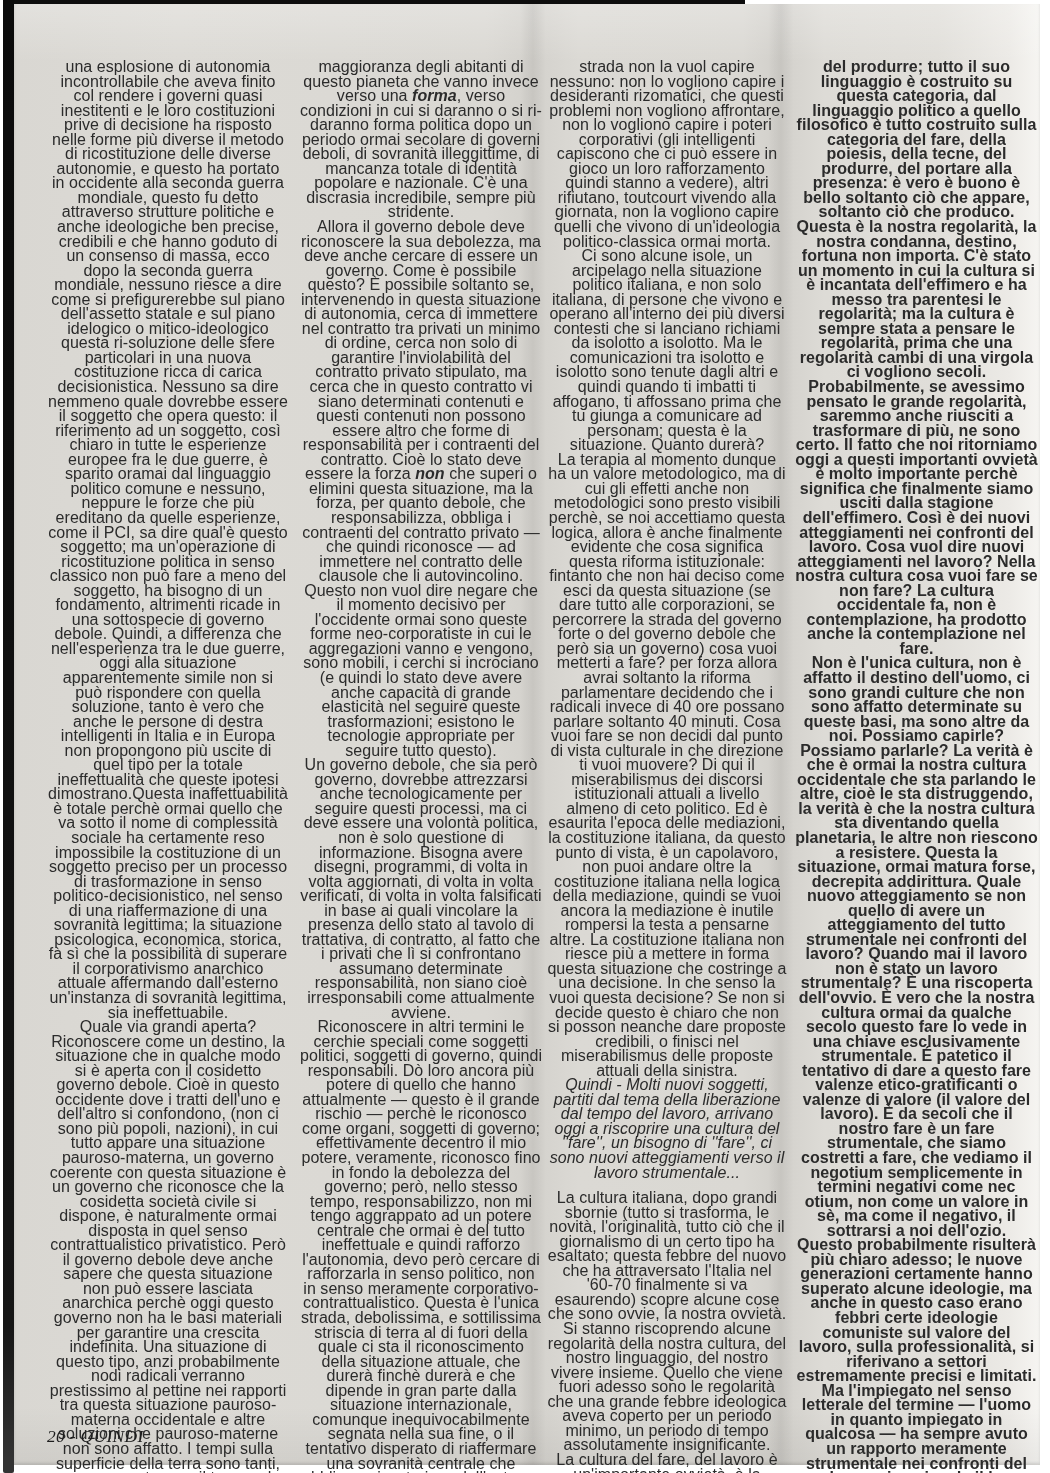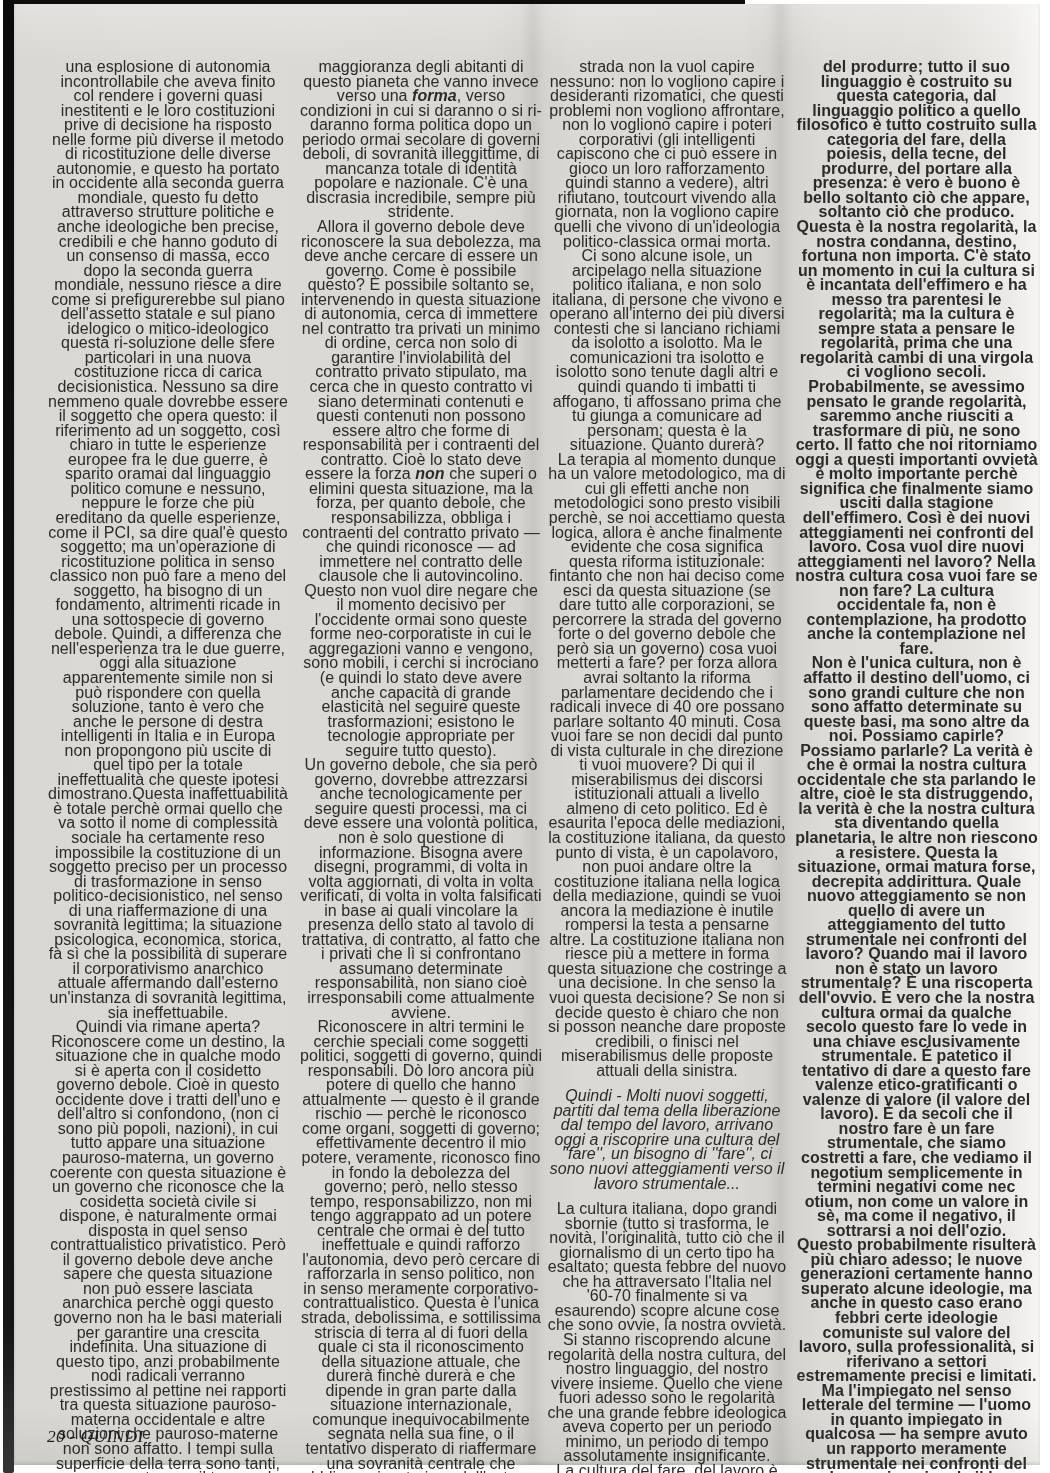--- a/index.html
+++ b/index.html
@@ -68,21 +68,20 @@
   }
   .col-0 { left: 34px; }
   .col-1 { left: 286px; width: 242px; }
   .col-2 { left: 533px; width: 240px; }
   .col-3 { left: 781px; width: 243px; font-weight: bold; }
 
   .para { margin: 0; }
   .para + .para { margin-top: 0; }
   .para.lead-italic {
     font-style: italic;
-    margin-top: 11px;
     margin-bottom: 11px;
   }
   .it { font-style: italic; font-weight: bold; }
 
   .footer {
     position: absolute;
     left: 33px; top: 1422px;
     font-family: "Liberation Serif", "DejaVu Serif", serif;
     font-style: italic;
     font-size: 17.5px;
@@ -94,21 +93,21 @@
 <body>
 
 <div class="scan">
   <div class="edge-top"></div>
   <div class="edge-left"></div>
   <div class="paper">
     <div class="gutter g1"></div>
     <div class="gutter g2"></div>
     <div class="col col-0">
         <p class="para"><span>una esplosione di autonomia incontrollabile che aveva finito col rendere i governi quasi inestitenti e le loro costituzioni prive di decisione ha risposto nelle forme più diverse il metodo di ricostituzione delle diverse autonomie, e questo ha portato in occidente alla seconda guerra mondiale, questo fu detto attraverso strutture politiche e anche ideologiche ben precise, credibili e che hanno goduto di un consenso di massa, ecco dopo la seconda guerra mondiale, nessuno riesce a dire come si prefigurerebbe sul piano dell'assetto statale e sul piano idelogico o mitico-ideologico questa ri-soluzione delle sfere particolari in una nuova costituzione ricca di carica decisionistica. Nessuno sa dire nemmeno quale dovrebbe essere il soggetto che opera questo: il riferimento ad un soggetto, così chiaro in tutte le esperienze europee fra le due guerre, è sparito oramai dal linguaggio politico comune e nessuno, neppure le forze che più ereditano da quelle esperienze, come il PCI, sa dire qual'è questo soggetto; ma un'operazione di ricostituzione politica in senso classico non può fare a meno del soggetto, ha bisogno di un fondamento, altrimenti ricade in una sottospecie di governo debole. Quindi, a differenza che nell'esperienza tra le due guerre, oggi alla situazione apparentemente simile non si può rispondere con quella soluzione, tanto è vero che anche le persone di destra intelligenti in Italia e in Europa non propongono più uscite di quel tipo per la totale ineffettualità che queste ipotesi dimostrano.Questa inaffettuabilità è totale perchè ormai quello che va sotto il nome di complessità sociale ha certamente reso impossibile la costituzione di un soggetto preciso per un processo di trasformazione in senso politico-decisionistico, nel senso di una riaffermazione di una sovranità legittima; la situazione psicologica, economica, storica, fà sì che la possibilità di superare il corporativismo anarchico attuale affermando dall'esterno un'instanza di sovranità legittima, sia ineffettuabile.</span></p>
-        <p class="para"><span>Quindi via rimane aperta?</span></p>
+        <p class="para"><span>Quale via grandi aperta?</span></p>
         <p class="para"><span>Riconoscere come un destino, la situazione che in qualche modo si è aperta con il cosidetto governo debole. Cioè in questo occidente dove i tratti dell'uno e dell'altro si confondono, (non ci sono più popoli, nazioni), in cui tutto appare una situazione pauroso-materna, un governo coerente con questa situazione è un governo che riconosce che la cosidetta società civile si dispone, è naturalmente ormai disposta in quel senso contrattualistico privatistico. Però il governo debole deve anche sapere che questa situazione non può essere lasciata anarchica perchè oggi questo governo non ha le basi materiali per garantire una crescita indefinita. Una situazione di questo tipo, anzi probabilmente nodi radicali verranno prestissimo al pettine nei rapporti tra questa situazione pauroso-materna occidentale e altre soluzioni che pauroso-materne non sono affatto. I tempi sulla superficie della terra sono tanti, non sono </span><span class="it">un</span><span> tempo, il tempo che sta attraversando l'occidente è  del tutto contradditorio con i tempi che sta attraversando la stragrande</span></p>
       </div>
     <div class="col col-1">
         <p class="para"><span>maggioranza degli abitanti di questo pianeta che vanno invece verso una </span><span class="it">forma</span><span>, verso condizioni in cui si daranno o si ri-daranno forma politica dopo un periodo ormai secolare di governi deboli, di sovranità illeggittime, di mancanza totale di identità popolare e nazionale. C'è una discrasia incredibile, sempre più stridente.</span></p>
         <p class="para"><span>Allora il governo debole deve riconoscere la sua debolezza, ma deve anche cercare di essere un governo. Come è possibile questo? È possibile soltanto se, intervenendo in questa situazione di autonomia, cerca di immettere nel contratto tra privati un minimo di ordine, cerca non solo di garantire l'inviolabilità del contratto privato stipulato, ma cerca che in questo contratto vi siano determinati contenuti e questi contenuti non possono essere altro che forme di responsabilità per i contraenti del contratto. Cioè lo stato deve essere la forza </span><span class="it">non</span><span> che superi o elimini questa situazione, ma la forza, per quanto debole, che responsabilizza, obbliga i contraenti del contratto privato — che quindi riconosce — ad immettere nel contratto delle clausole che li autovincolino.</span></p>
         <p class="para"><span>Questo non vuol dire negare che il momento decisivo per l'occidente ormai sono queste forme neo-corporatiste in cui le aggregazioni vanno e vengono, sono mobili, i cerchi si incrociano (e quindi lo stato deve avere anche capacità di grande elasticità nel seguire queste trasformazioni; esistono le tecnologie appropriate per seguire tutto questo).</span></p>
         <p class="para"><span>Un governo debole, che sia però governo, dovrebbe attrezzarsi anche tecnologicamente per seguire questi processi, ma ci deve essere una volontà politica, non è solo questione di informazione. Bisogna avere disegni, programmi, di volta in volta aggiornati, di volta in volta verificati, di volta in volta falsificati in base ai quali vincolare la presenza dello stato al tavolo di trattativa, di contratto, al fatto che i privati che lì si confrontano assumano determinate responsabilità, non siano cioè irresponsabili come attualmente avviene.</span></p>
         <p class="para"><span>Riconoscere in altri termini le cerchie speciali come soggetti politici, soggetti di governo, quindi responsabili. Dò loro ancora più potere di quello che hanno attualmente — questo è il grande rischio — perchè le riconosco come organi, soggetti di governo; effettivamente decentro il mio potere, veramente, riconosco fino in fondo la debolezza del governo; però, nello stesso tempo, responsabilizzo, non mi tengo aggrappato ad un potere centrale che ormai è del tutto ineffettuale e quindi rafforzo l'autonomia, devo però cercare di rafforzarla in senso politico, non in senso meramente corporativo-contrattualistico. Questa è l'unica strada, debolissima, e sottilissima striscia di terra al di fuori della quale ci sta il riconoscimento della situazione attuale, che durerà finchè durerà e che dipende in gran parte dalla situazione internazionale, comunque inequivocabilmente segnata nella sua fine, o il tentativo disperato di riaffermare una sovranità centrale che obbliga e ricostruisce dall'esterno i diversi soggetti. Questa</span></p>
       </div>
     <div class="col col-2">

